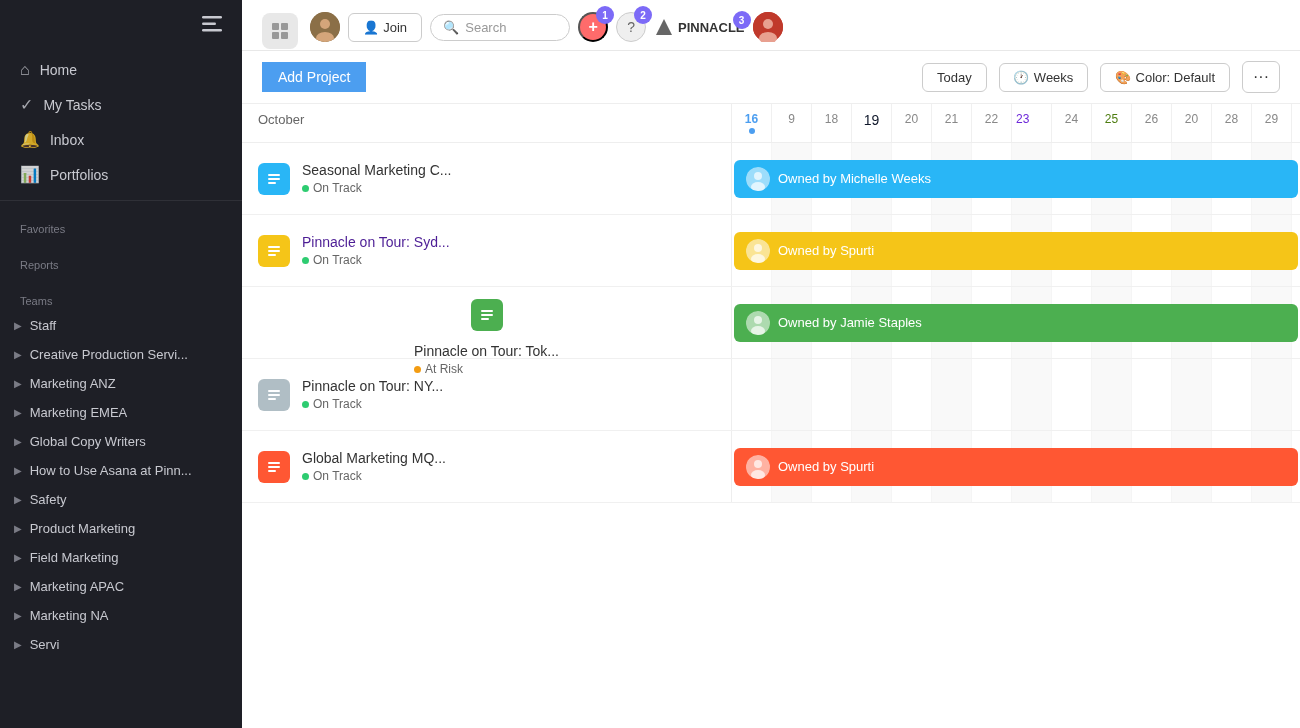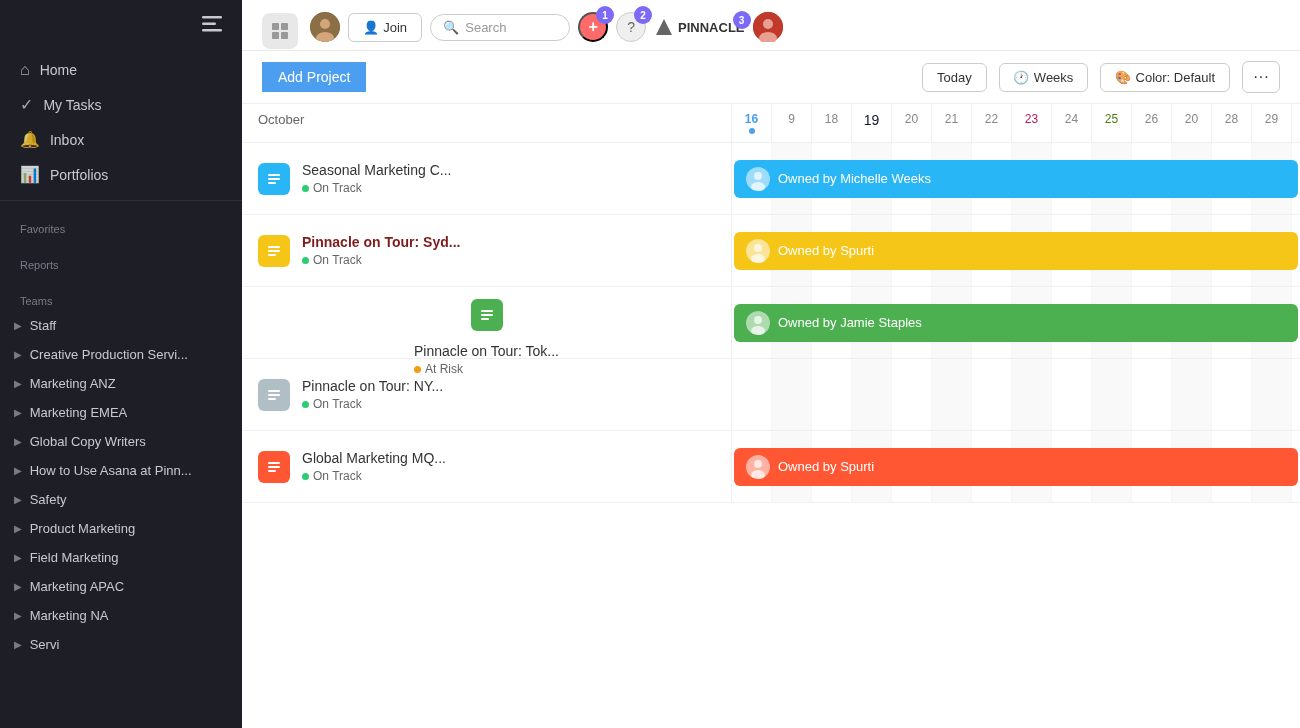--- a/index.html
+++ b/index.html
@@ -458,21 +458,21 @@
       <div style="display:flex; border-bottom:1px solid #eee; background:#fff; position:sticky; top:0; z-index:5;">
         <div style="width:490px; min-width:490px; border-right:1px solid #eee; padding:8px 16px; font-size:13px; color:#666; font-weight:500;">October</div>
         <div style="display:flex; flex:1; overflow:hidden;" id="calendar-dates-container">
             <div style="flex: 1 1 0%; min-width: 40px; text-align: center; padding: 8px 4px; font-size: 12px; color: rgb(76, 158, 240); border-right: 1px solid rgb(240, 240, 240); font-weight: 600;">16<div style="width:6px;height:6px;background:#4c9ef0;border-radius:50%;margin:2px auto 0;"></div></div>
             <div style="flex: 1 1 0%; min-width: 40px; text-align: center; padding: 8px 4px; font-size: 12px; color: rgb(136, 136, 136); border-right: 1px solid rgb(240, 240, 240);">9</div>
             <div style="flex: 1 1 0%; min-width: 40px; text-align: center; padding: 8px 4px; font-size: 12px; color: rgb(136, 136, 136); border-right: 1px solid rgb(240, 240, 240);">18</div>
             <div style="flex: 1 1 0%; min-width: 40px; text-align: center; padding: 8px 4px; font-size: 14px; color: #0f172a; border-right: 1px solid rgb(240, 240, 240);">19</div>
             <div style="flex: 1 1 0%; min-width: 40px; text-align: center; padding: 8px 4px; font-size: 12px; color: rgb(136, 136, 136); border-right: 1px solid rgb(240, 240, 240);">20</div>
             <div style="flex: 1 1 0%; min-width: 40px; text-align: center; padding: 8px 4px; font-size: 12px; color: rgb(136, 136, 136); border-right: 1px solid rgb(240, 240, 240);">21</div>
             <div style="flex: 1 1 0%; min-width: 40px; text-align: center; padding: 8px 4px; font-size: 12px; color: rgb(136, 136, 136); border-right: 1px solid rgb(240, 240, 240);">22</div>
-            <div style="flex: 1 1 0%; min-width: 40px; text-align: center; padding: 8px 4px; font-size: 12px; color: #be185d; border-right: 1px solid rgb(240, 240, 240);">23</div>
+            <div style="flex: 1 1 0%; min-width: 40px; padding: 8px 4px; font-size: 12px; color: #6d28d9; border-right: 1px solid rgb(240, 240, 240);">23</div>
             <div style="flex: 1 1 0%; min-width: 40px; text-align: center; padding: 8px 4px; font-size: 12px; color: rgb(136, 136, 136); border-right: 1px solid rgb(240, 240, 240);">24</div>
             <div style="flex: 1 1 0%; min-width: 40px; text-align: center; padding: 8px 4px; font-size: 12px; color: #4d7c0f; border-right: 1px solid rgb(240, 240, 240);">25</div>
             <div style="flex: 1 1 0%; min-width: 40px; text-align: center; padding: 8px 4px; font-size: 12px; color: rgb(136, 136, 136); border-right: 1px solid rgb(240, 240, 240);">26</div>
             <div style="flex: 1 1 0%; min-width: 40px; text-align: center; padding: 8px 4px; font-size: 12px; color: rgb(136, 136, 136); border-right: 1px solid rgb(240, 240, 240);">20</div>
             <div style="flex: 1 1 0%; min-width: 40px; text-align: center; padding: 8px 4px; font-size: 12px; color: rgb(136, 136, 136); border-right: 1px solid rgb(240, 240, 240);">28</div>
             <div style="flex: 1 1 0%; min-width: 40px; text-align: center; padding: 8px 4px; font-size: 12px; color: rgb(136, 136, 136); border-right: 1px solid rgb(240, 240, 240);">29</div>
             <div style="flex: 1 1 0%; min-width: 40px; text-align: center; padding: 8px 4px; font-size: 12px; color: rgb(136, 136, 136); border-right: 1px solid rgb(240, 240, 240);">30</div>
           </div>
       </div>
 
@@ -527,21 +527,21 @@
           <div style="display: flex; border-bottom: 1px solid rgb(240, 240, 240); height: 72px;">
             <div style="width: 490px; min-width: 490px; display: flex; align-items: center; padding: 12px 16px; gap: 12px; border-right: 1px solid rgb(238, 238, 238);">
               <div style="width: 32px; height: 32px; border-radius: 6px; background: rgb(245, 197, 24); display: flex; align-items: center; justify-content: center; color: rgb(255, 255, 255); font-size: 14px; flex-shrink: 0;">
                 <svg width="16" height="16" viewBox="0 0 16 16" fill="none">
                   <rect x="2" y="3" width="12" height="2" rx="1" fill="white"></rect>
                   <rect x="2" y="7" width="12" height="2" rx="1" fill="white"></rect>
                   <rect x="2" y="11" width="8" height="2" rx="1" fill="white"></rect>
                 </svg>
               </div>
               <div style="flex: 1 1 0%; min-width: 0px;">
-    <div style="font-size:14px;font-weight:700;color:#7f1d1d;white-space:nowrap;overflow:hidden;text-overflow:ellipsis;">Pinnacle on Tour: Syd...</div>
+    <div style="font-size:14px;font-weight:400;color:#4c1d95;white-space:nowrap;overflow:hidden;text-overflow:ellipsis;">Pinnacle on Tour: Syd...</div>
     <div style="display:flex;align-items:center;gap:4px;font-size:12px;color:#666;margin-top:3px;">
       <span style="width:7px;height:7px;border-radius:50%;background:#2ecc71;display:inline-block;"></span>
       <span>On Track</span>
     </div>
   </div>
             </div>
             <div style="flex: 1 1 0%; position: relative; display: flex; align-items: center;">
               <div style="position: absolute; inset: 0px; display: flex;">
                 <div style="flex: 1 1 0%; min-width: 40px; border-right: 1px solid rgb(245, 245, 245); height: 100%;"></div>
                 <div style="flex: 1 1 0%; min-width: 40px; border-right: 1px solid rgb(245, 245, 245); height: 100%; background: rgb(249, 249, 249);"></div>

